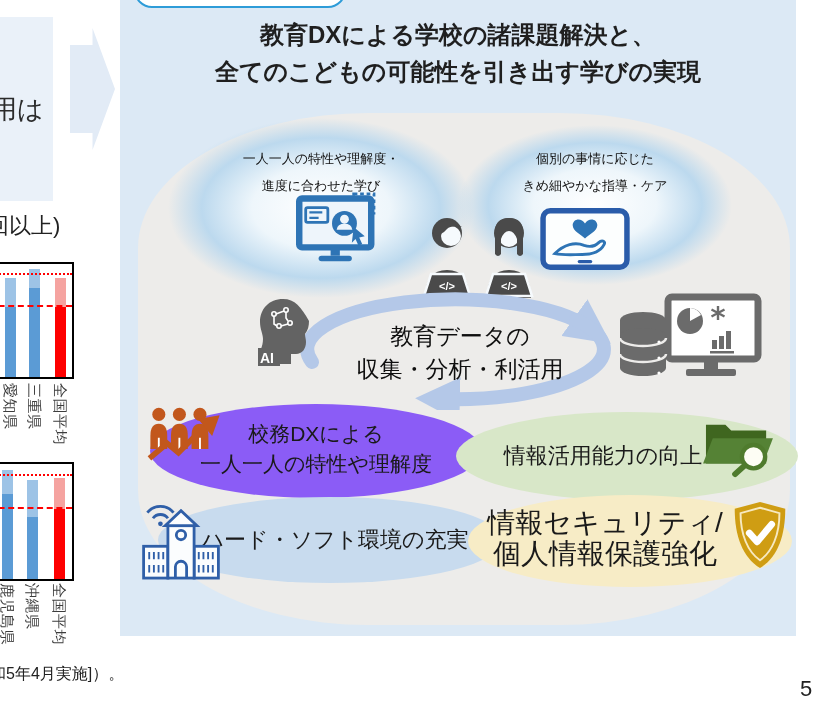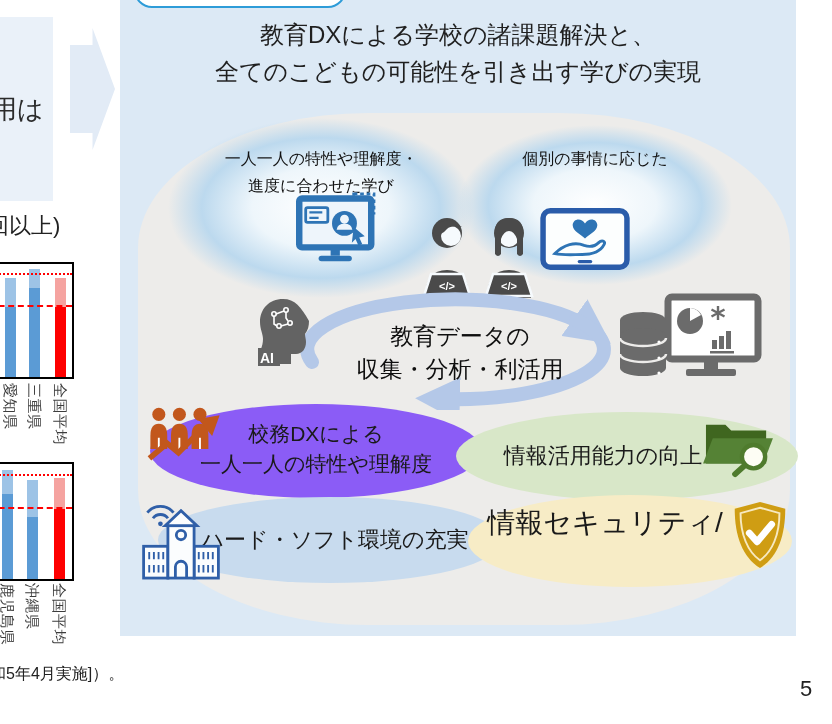--- a/index.html
+++ b/index.html
@@ -25,24 +25,24 @@
   .refline{position:absolute;left:0;right:0;border-top:2px dotted #ff0000;z-index:5;}
   .vlabel{position:absolute;writing-mode:vertical-rl;text-orientation:sideways;
     font-size:15px;color:#3d3d3d;letter-spacing:.5px;white-space:nowrap;}
 
   
   .slide-box{left:120px;top:0;width:676px;height:636px;background:#dce9f5;}
   .slide-box .abs{position:absolute;}
   .header-pill{left:14px;top:-34px;width:212px;height:42px;background:#fff;
     border:2.5px solid #2e9cd8;border-radius:18px;box-sizing:border-box;}
   .slide-title{left:0;top:16px;width:676px;text-align:center;font-size:24px;line-height:37px;
-    color:#1f1f1f;font-weight:400;}
+    color:#1f1f1f;font-weight:700;}
   .gray-blob{left:18px;top:113px;width:652px;height:512px;background:#edecea;border-radius:230px/135px;z-index:1;}
 
-  .bubble{border-radius:50%;z-index:2;text-align:center;color:#111;font-size:16px;line-height:27px;box-sizing:border-box;}
+  .bubble{border-radius:50%;z-index:2;text-align:center;color:#111;font-size:13px;line-height:27px;box-sizing:border-box;}
   .bubble-left{left:48px;top:118px;width:306px;height:180px;padding-top:27px;
     background:radial-gradient(closest-side,#ffffff 0%,#eef6fb 45%,#bcd9ee 78%,rgba(188,217,238,0) 100%);}
   .bubble-right{left:338px;top:125px;width:274px;height:160px;padding-top:20px;
     background:radial-gradient(closest-side,#ffffff 0%,#eef6fb 45%,#bcd9ee 78%,rgba(188,217,238,0) 100%);}
 
   .icon{z-index:4;}
   .monitor-icon{left:172px;top:192px;width:92px;height:72px;z-index:3;}
   .tablet-icon{left:420px;top:208px;width:90px;height:62px;z-index:3;}
   .teachers-icon{left:298px;top:216px;width:124px;height:82px;z-index:3;}
   .cycle-svg{left:155px;top:250px;width:360px;height:160px;z-index:3;}
@@ -126,20 +126,21 @@
     </div>
 
     <div class="abs gray-blob"></div>
 
     <div class="abs bubble bubble-left">
       <div>一人一人の特性や理解度・</div>
       <div>進度に合わせた学び</div>
     </div>
     <div class="abs bubble bubble-right">
       <div>個別の事情に応じた</div>
+      <div>きめ細やかな指導・ケア</div>
     </div>
 
     <svg class="abs icon monitor-icon" viewBox="0 0 98 78">
       <rect x="66" y="2" width="22" height="21" fill="none" stroke="#2e74b5" stroke-width="3" stroke-dasharray="4 3"></rect>
       <rect x="7" y="7" width="78" height="53" rx="3" fill="#eef5fb" stroke="#2e74b5" stroke-width="7"></rect>
       <rect x="41" y="60" width="10" height="9" fill="#2e74b5"></rect>
       <rect x="28" y="69" width="36" height="6" rx="3" fill="#2e74b5"></rect>
       <rect x="14" y="17" width="24" height="16" rx="2" fill="none" stroke="#2e74b5" stroke-width="3"></rect>
       <path d="M18 22 h14 M18 28 h10" stroke="#2e74b5" stroke-width="2.5"></path>
       <circle cx="56" cy="34" r="13.5" fill="#2e74b5"></circle>
@@ -241,20 +242,21 @@
       <div>一人一人の特性や理解度</div>
     </div>
     <div class="abs outcome el-green" style="background: rgb(216, 231, 200);">
       <div>情報活用能力の向上</div>
     </div>
     <div class="abs outcome el-blue" style="background: rgb(200, 219, 238);">
       <div>ハード・ソフト環境の充実</div>
     </div>
     <div class="abs outcome el-yellow" style="background: rgb(247, 236, 198);">
       <div>情報セキュリティ/</div>
+      <div>個人情報保護強化</div>
     </div>
 
     <svg class="abs icon staff-icon" viewBox="0 0 82 62">
       <g fill="#c2571c">
         <circle cx="13" cy="9" r="7"></circle>
           <circle cx="35" cy="9" r="7"></circle>
           <circle cx="57" cy="9" r="7"></circle>
         <path d="M4 46 V32 q0 -13 9 -13 q9 0 9 13 V46 Z"></path>
         <path d="M26 46 V32 q0 -13 9 -13 q9 0 9 13 V46 Z"></path>
         <path d="M48 46 V32 q0 -13 9 -13 q9 0 9 13 V46 Z"></path>

